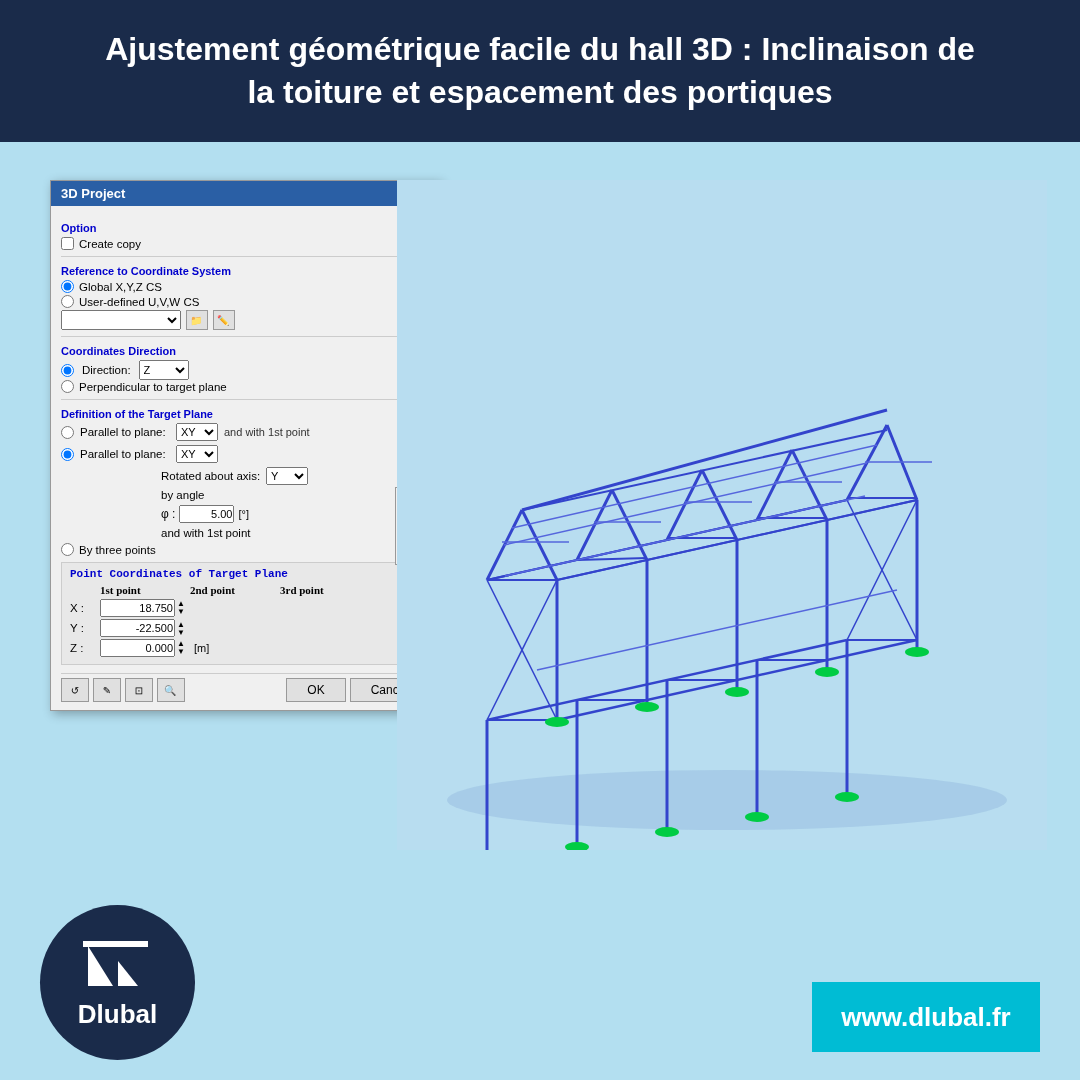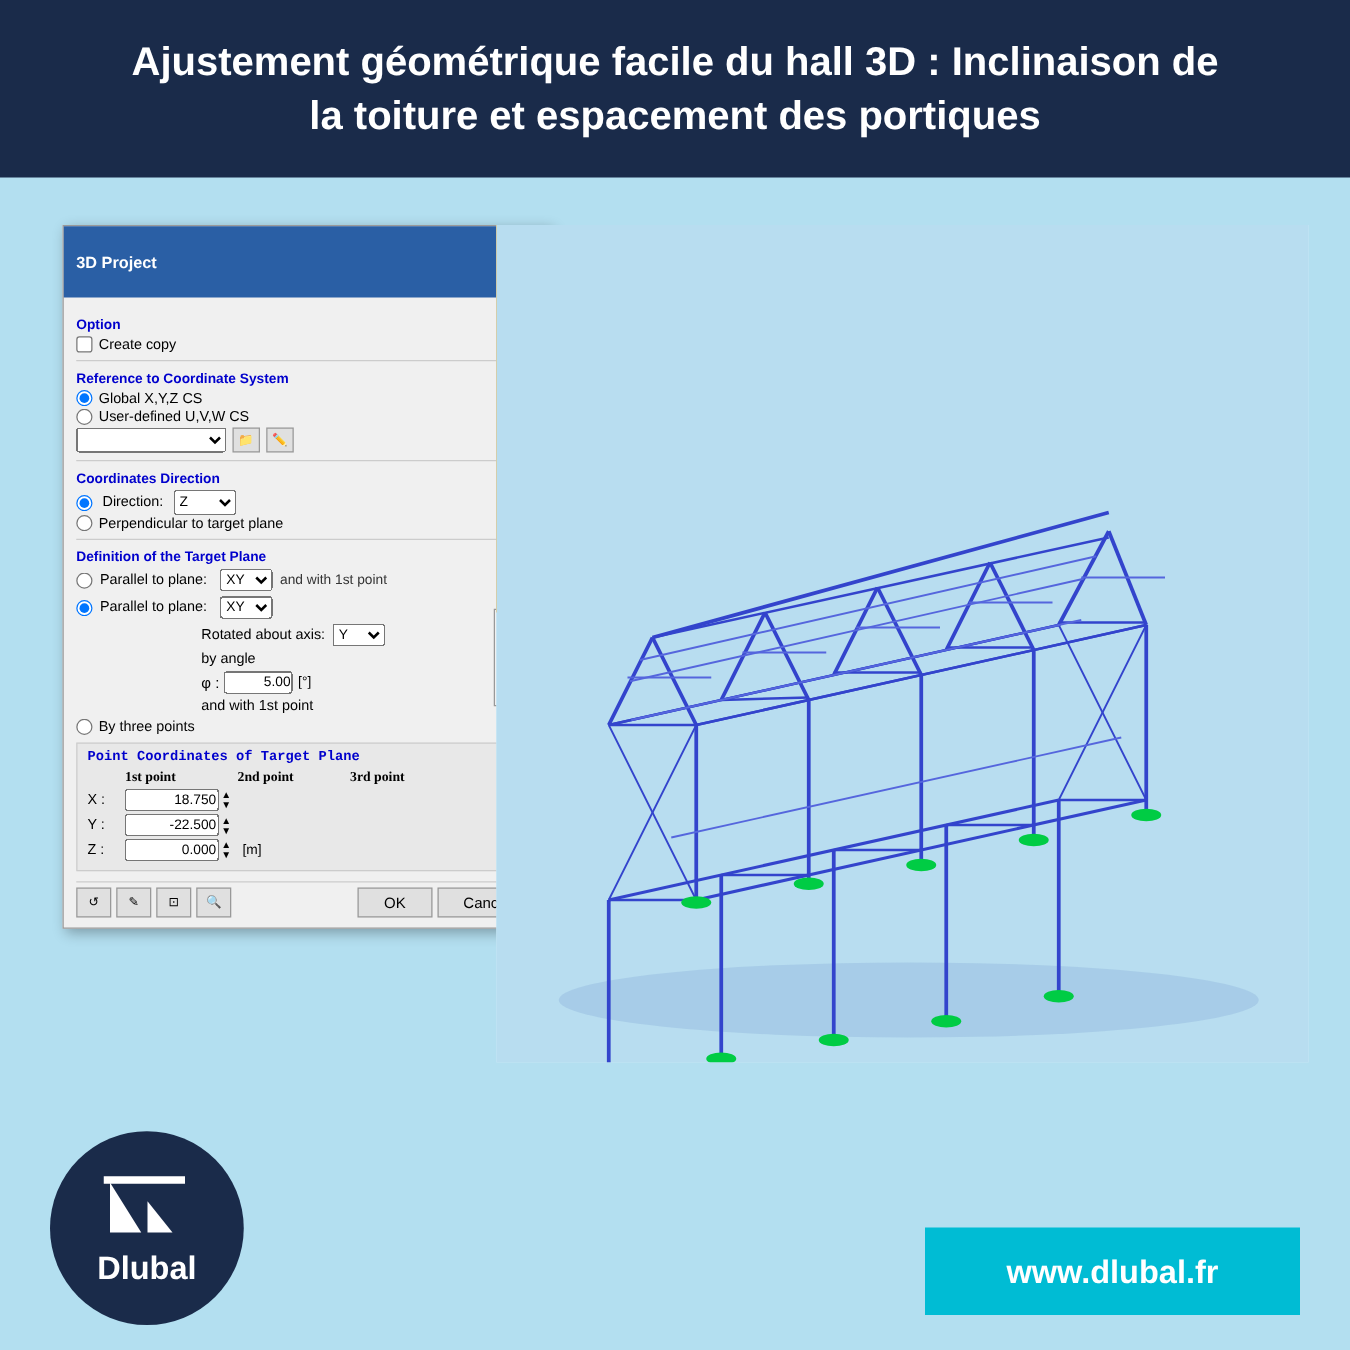--- a/index.html
+++ b/index.html
@@ -33,21 +33,21 @@
       width: 390px;
       background: #f0f0f0;
       border: 1px solid #999;
       box-shadow: 3px 3px 10px rgba(0,0,0,0.3);
     }
     .dialog-titlebar {
       background: #2a5fa5;
       color: white;
       font-size: 13px;
       font-weight: bold;
-      padding: 21px 10px;
+      padding: 5px 10px;
     }
     .dialog-body {
       padding: 8px 10px;
       font-size: 11.5px;
       color: #000;
     }
     .section-label {
       color: #0000cc;
       font-size: 11px;
       margin-top: 8px;
@@ -306,21 +306,21 @@
       color: white;
       font-size: 26px;
       font-weight: bold;
     }
 
     
     .website-banner {
       position: absolute;
       bottom: 28px;
       right: 40px;
-      width: 300px;
+      width: 228px;
       height: 70px;
       background: #00bcd4;
       display: flex;
       align-items: center;
       justify-content: center;
       text-align: right;
     }
     .website-url {
       color: white;
       font-size: 26px;

